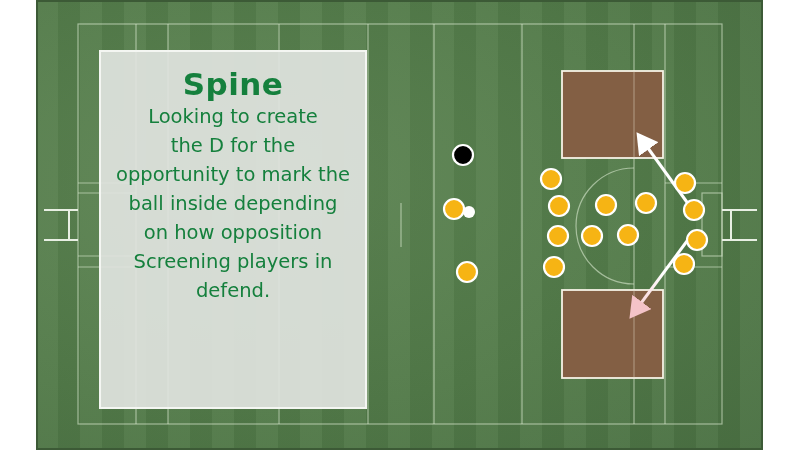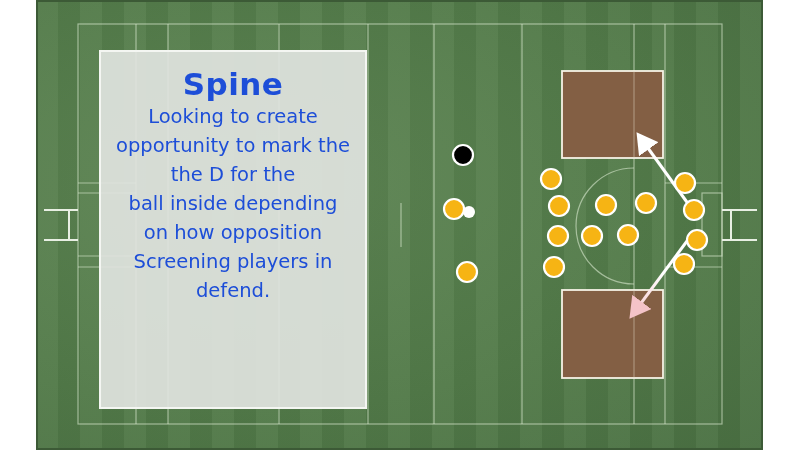--- a/index.html
+++ b/index.html
@@ -11,21 +11,21 @@
         radial-gradient(ellipse at 30% 40%, #5d8553 0%, #527a49 60%, #4a7042 100%);
       box-shadow: inset 0 0 0 2px #3c5a36;
     }
     .field svg { position: absolute; left: 0; top: 0; }
     .info-box {
       position: absolute; left: 99px; top: 50px; width: 268px; height: 359px;
       background: rgba(225, 228, 224, 0.92);
       border: 2px solid #f4f6f2;
       box-sizing: border-box;
       text-align: center;
-      color: #1d4ed8;
+      color: #15803d;
     }
     .info-title {
       font-family: "DejaVu Sans", sans-serif; font-weight: bold;
       font-size: 31px; margin-top: 14px; letter-spacing: 0.5px;
     }
     .info-body {
       font-family: "DejaVu Sans", sans-serif; font-size: 19.5px; line-height: 29px;
       padding: 0 6px;
     }
     .info-body span { display: block; white-space: nowrap; }
@@ -107,20 +107,20 @@
     </g>
     <circle cx="463" cy="155" r="10" fill="#000000" stroke="#ffffff" stroke-width="2.2"></circle>
     <circle cx="469" cy="212" r="6" fill="#ffffff"></circle>
   </svg>
 </div>
 
 <div class="info-box">
   <div class="info-title">Spine</div>
   <div class="info-body">
     <span>Looking to create</span>
+    <span>the D for the</span>
     <span>opportunity to mark the</span>
-    <span>the D for the</span>
     <span>ball inside depending</span>
     <span>on how opposition</span>
     <span>Screening players in</span>
     <span>defend.</span>
   </div>
 </div>
 
 </body></html>

